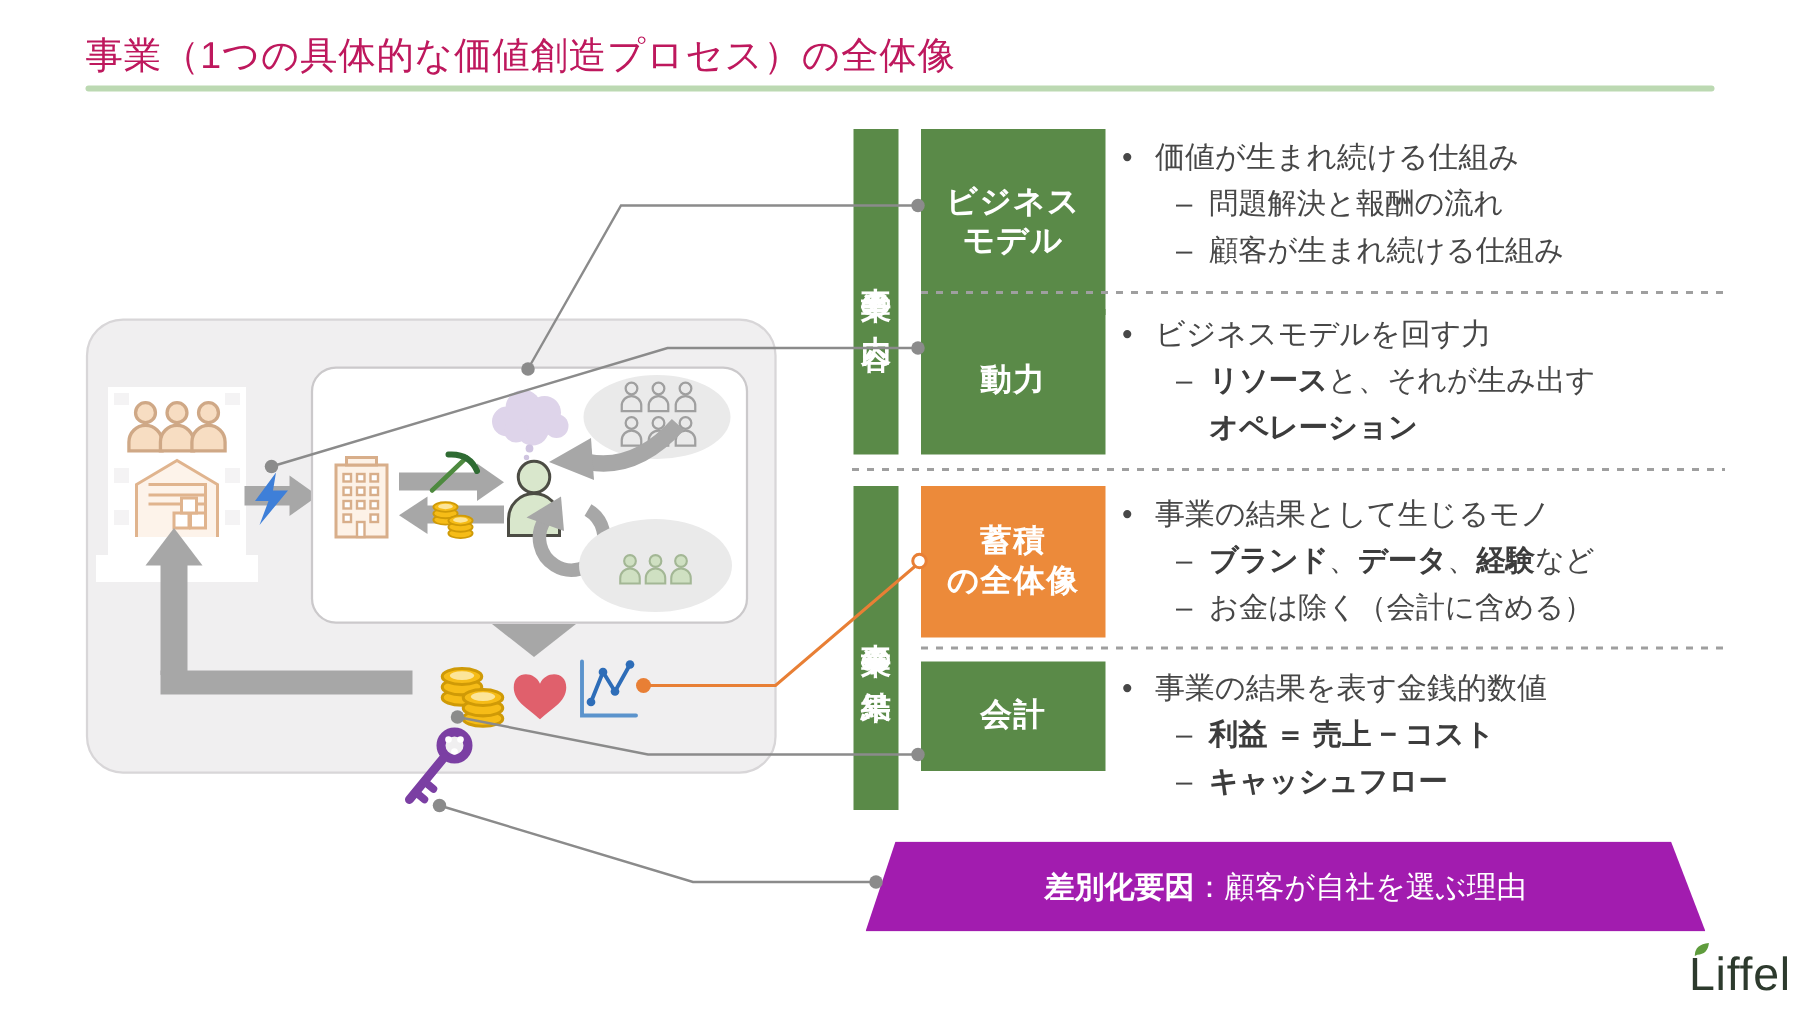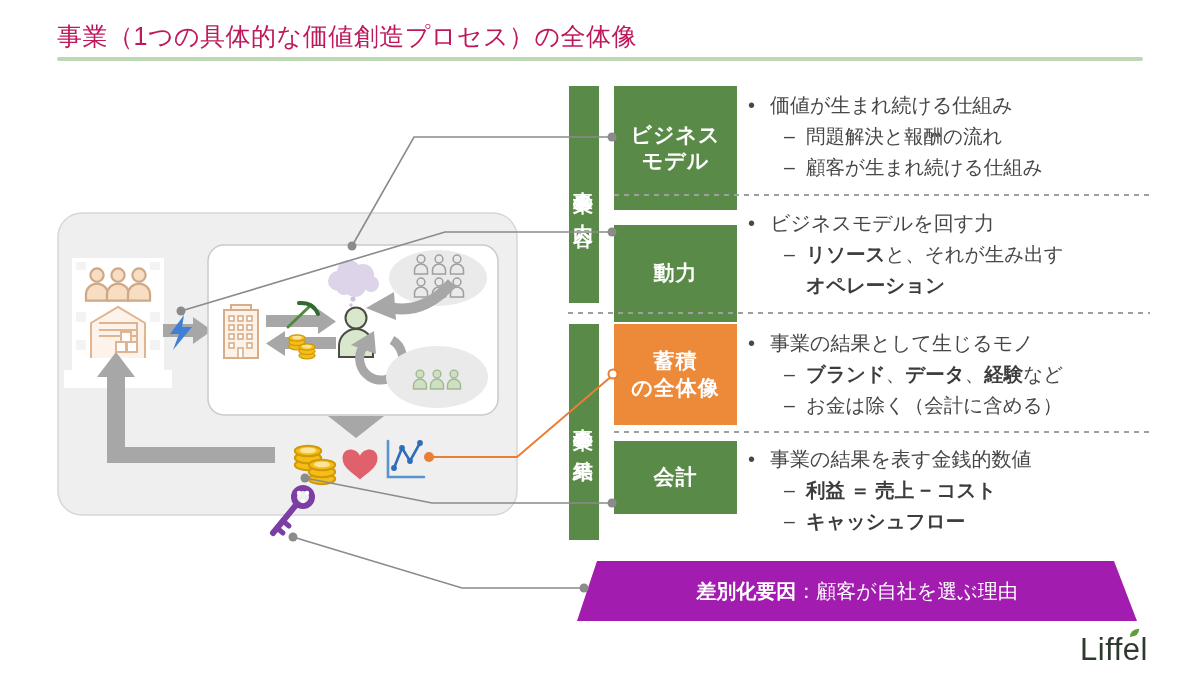--- a/index.html
+++ b/index.html
@@ -21,21 +21,21 @@
   .ln{display:flex;align-items:baseline;line-height:31px;color:#474747;font-size:20px;}
   .ln .mk{width:22px;flex:none;}
   .ln.sub{margin-left:36px;font-size:19.5px;}
   .b{font-weight:bold;color:#3c3c3c;}
   
   .banner{left:577px;top:561px;width:560px;height:60px;background:#a21caf;
           clip-path:polygon(20px 0,537px 0,100% 100%,0 100%);
           display:flex;align-items:center;justify-content:center;color:#fff;font-size:20px;}
   .banner .b{color:#fff;}
   
-  .logo{left:1080px;top:632px;font-size:31px;color:#2d3a2d;font-weight:500;letter-spacing:.5px;}
+  .logo{left:1126px;top:632px;font-size:31px;color:#2d3a2d;font-weight:500;letter-spacing:.5px;}
   .leaf{left:1130px;top:629px;width:14px;height:12px;}
   svg{position:absolute;left:0;top:0;}
   .noevt{pointer-events:none;}
 </style>
 </head>
 <body>
 
 <div class="stage">
 
   <svg class="noevt" width="1200" height="675" viewBox="0 0 1200 675">
@@ -209,21 +209,21 @@
     <span>事業の内容</span>
   </div>
   <div class="abs vbar" style="top:324px;height:216px;">
     <span>事業の結果</span>
   </div>
 
   <div class="abs gbox" style="top:86px;height:124px;">
     <span>ビジネス
 モデル</span>
     </div>
-  <div class="abs gbox" style="top:206px;height:97px;margin-top:19px;">
+  <div class="abs gbox" style="top:206px;height:97px;">
     <span>動力</span>
     </div>
   <div class="abs gbox orange" style="top:324px;height:101px;">
     <span>蓄積
 の全体像</span>
     </div>
   <div class="abs gbox" style="top:441px;height:73px;">
     <span>会計</span>
     </div>
 

